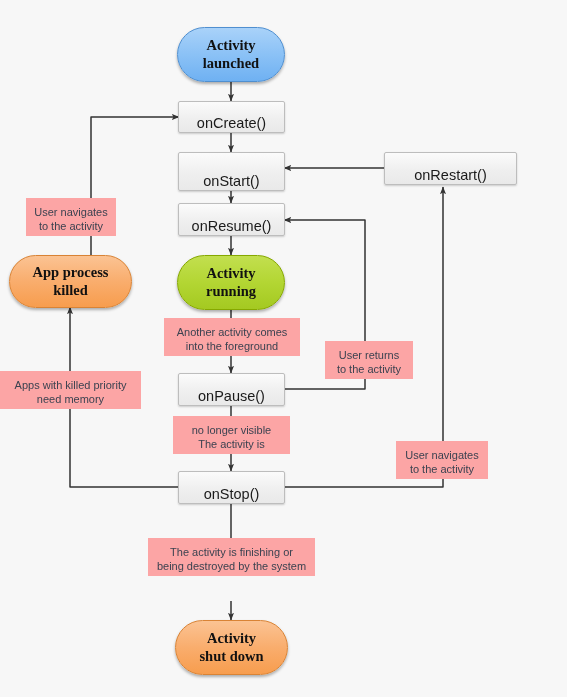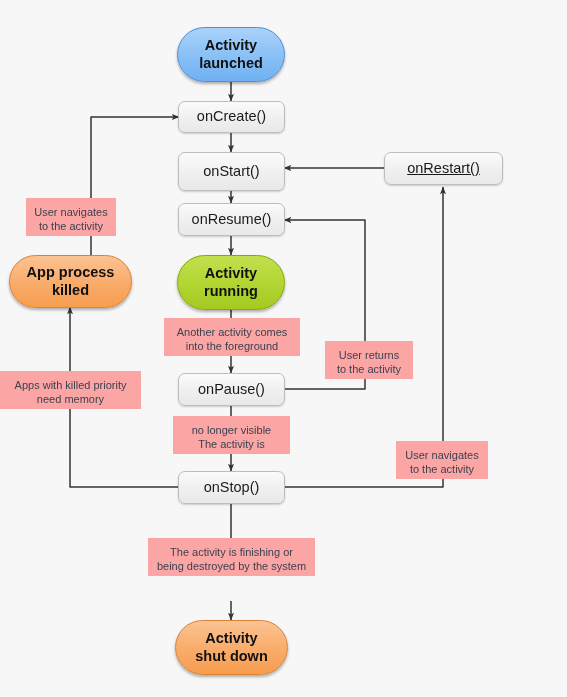--- a/index.html
+++ b/index.html
@@ -35,33 +35,35 @@
     display: flex;
     align-items: center;
     justify-content: center;
     text-align: center;
     line-height: 1.18;
   }
   
   .method {
     background: linear-gradient(to bottom, #fbfbfb 0%, #efefef 55%, #e9e9e9 100%);
     border: 1px solid #bdbdbd;
-    border-radius: 7px;
+    border-radius: 2px;
     box-shadow: 0 1px 2px rgba(0,0,0,0.18);
     font-size: 14.5px;
     color: #1a1a1a;
     font-weight: 400;
+    align-items: flex-end;
   }
   
   .state {
     border-radius: 28px;
     font-size: 14.5px;
     font-weight: bold;
     color: #111;
     box-shadow: 0 2px 3px rgba(0,0,0,0.3);
+    font-family: Liberation Serif, serif;
   }
   .state.blue {
     background: linear-gradient(to bottom, #a9d2f9 0%, #8cc2f6 48%, #6fb1f2 100%);
     border: 1px solid #4f8fd0;
   }
   .state.green {
     background: linear-gradient(to bottom, #c2df4f 0%, #b3d633 50%, #a4c921 100%);
     border: 1px solid #86a800;
   }
   .state.orange {
@@ -132,21 +134,21 @@
   </div>
 
   <div class="node method" style="left:178px; top:101px; width:107px; height:32px;">
     <span>onCreate()</span>
   </div>
 
   <div class="node method" style="left:178px; top:152px; width:107px; height:39px;">
     <span>onStart()</span>
   </div>
 
-  <div class="node method" style="left:384px; top:152px; width:119px; height:33px;text-decoration:underline;">
+  <div class="node method" style="left:384px; top:152px; width:133px; height:33px;">
     <span>onRestart()</span>
   </div>
 
   <div class="node method" style="left:178px; top:203px; width:107px; height:33px;">
     <span>onResume()</span>
   </div>
 
   <div class="node state green" style="left:177px; top:255px; width:108px; height:55px;">
     <div>
       <div>Activity</div>

